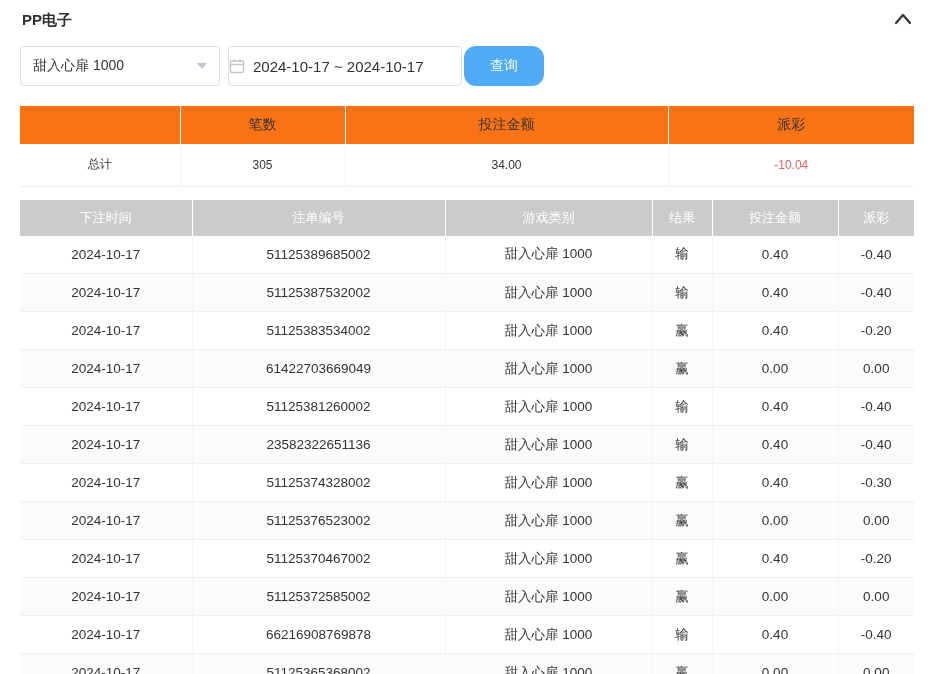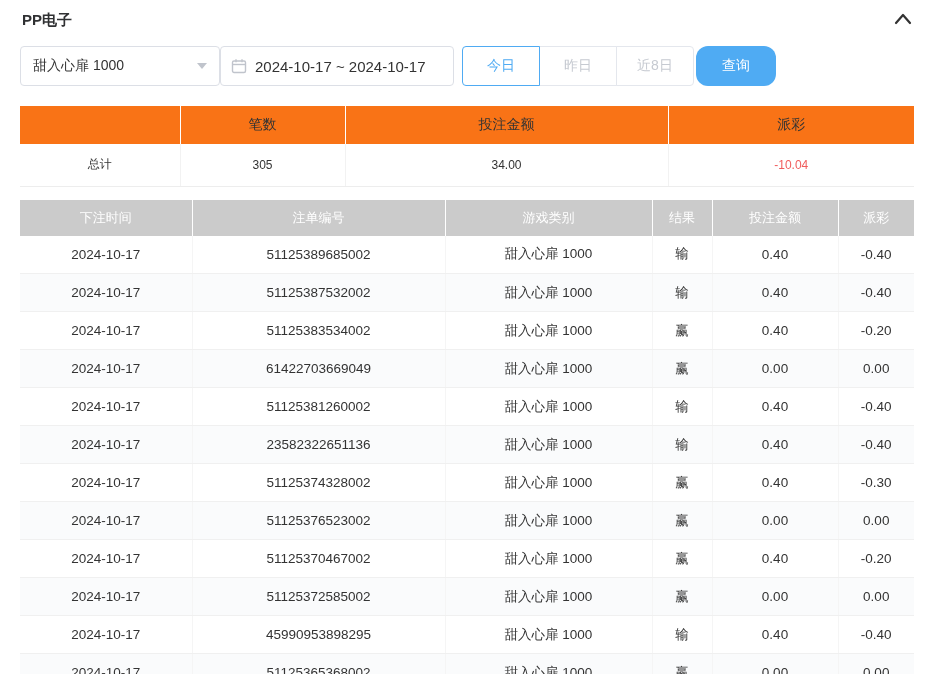--- a/index.html
+++ b/index.html
@@ -23,21 +23,21 @@
     width:200px;height:40px;border:1px solid #dcdfe6;border-radius:4px;
     display:flex;align-items:center;justify-content:space-between;
     padding:0 12px;font-size:14px;color:#333;cursor:pointer;background:#fff;
   }
   .caret-down{
     width:0;height:0;border-left:5px solid transparent;border-right:5px solid transparent;
     border-top:6px solid #c0c4cc;
   }
   .date-box{
     width:234px;height:40px;border:1px solid #dcdfe6;border-radius:4px;
-    display:flex;align-items:center;gap:8px;padding:0 10px;
+    display:flex;align-items:center;gap:8px;padding:0 0;margin-left:8px;
     font-size:15px;color:#333;background:#fff;cursor:pointer;white-space:nowrap;
   }
   .btn-group{display:inline-flex;margin-left:8px;}
   .quick-btn{
     width:78px;height:40px;background:#fff;font-size:14px;cursor:pointer;
     border:1px solid #e4e7ed;color:#c6cad1;margin-left:-1px;
   }
   .quick-btn:first-child{margin-left:0;border-radius:4px 0 0 4px;}
   .quick-btn:last-child{border-radius:0 4px 4px 0;}
   .quick-btn.active{border:1px solid var(--accent);color:var(--accent);position:relative;z-index:1;}
@@ -97,25 +97,20 @@
       <svg width="16" height="16" viewBox="0 0 16 16">
         <rect x="1.5" y="3" width="13" height="11.5" rx="1.5" fill="none" stroke="#c0c4cc" stroke-width="1.4"></rect>
         <line x1="1.5" y1="6.5" x2="14.5" y2="6.5" stroke="#c0c4cc" stroke-width="1.4"></line>
         <line x1="5" y1="1.2" x2="5" y2="4.2" stroke="#c0c4cc" stroke-width="1.4"></line>
         <line x1="11" y1="1.2" x2="11" y2="4.2" stroke="#c0c4cc" stroke-width="1.4"></line>
       </svg>
     </span>
     <span>2024-10-17 ~ 2024-10-17</span>
   </div>
 
-  <div class="btn-group">
-    <button class="quick-btn active">今日</button>
-    <button class="quick-btn">昨日</button>
-    <button class="quick-btn">近8日</button>
-  </div>
 
   <button class="query-btn">查询</button>
 </div>
 
 <table class="summary-table">
   <colgroup>
       <col style="width:160px">
       <col style="width:165px">
       <col style="width:323px">
       <col style="width:246px">
@@ -233,21 +228,21 @@
     <tr>
       <td>2024-10-17</td>
       <td>51125372585002</td>
       <td>甜入心扉 1000</td>
       <td>赢</td>
       <td>0.00</td>
       <td>0.00</td>
     </tr>
     <tr>
       <td>2024-10-17</td>
-      <td>45990953898295</td>
+      <td>66216908769878</td>
       <td>甜入心扉 1000</td>
       <td>输</td>
       <td>0.40</td>
       <td class="neg">-0.40</td>
     </tr>
     <tr>
       <td>2024-10-17</td>
       <td>51125365368002</td>
       <td>甜入心扉 1000</td>
       <td>赢</td>

